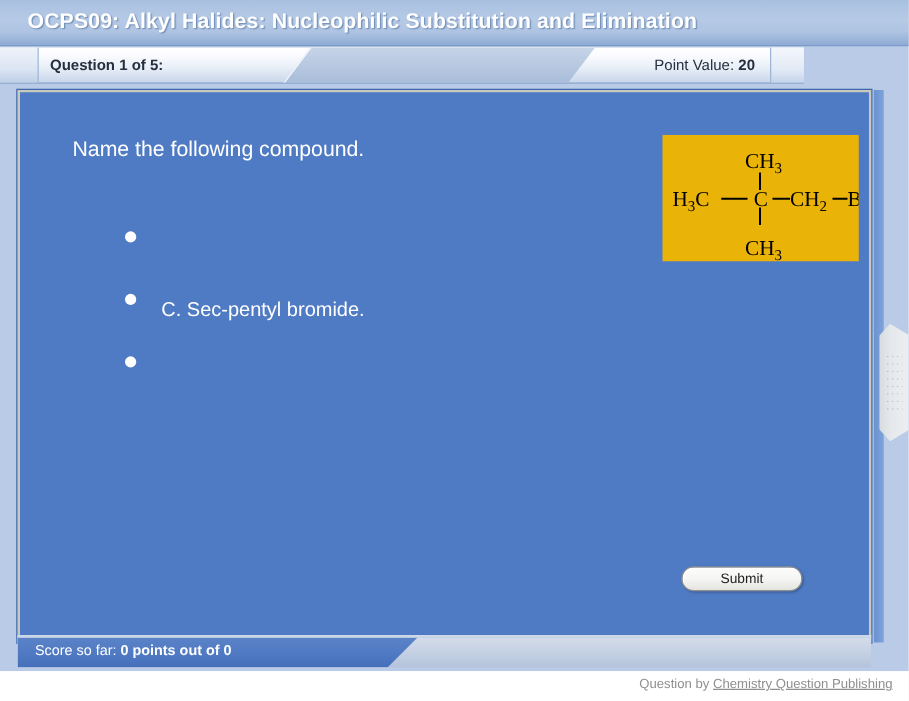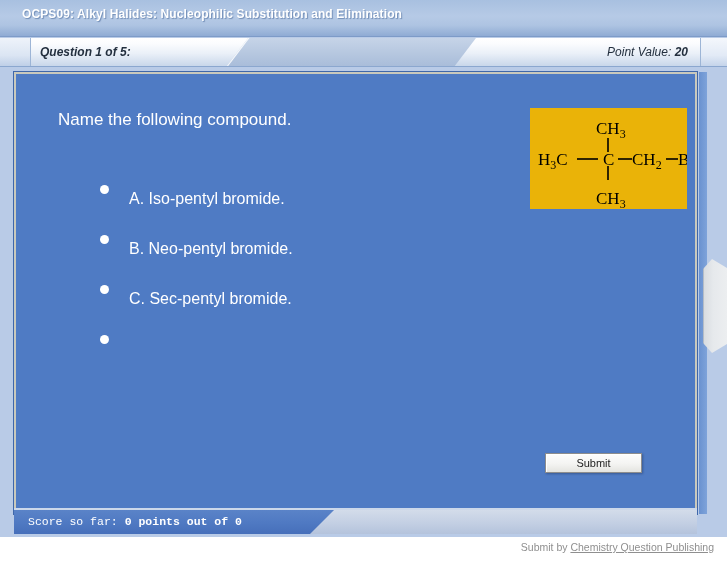--- a/index.html
+++ b/index.html
@@ -26,38 +26,37 @@
     position: absolute;
     left: 0; top: 0;
     width: 727px; height: 37px;
     background: linear-gradient(to bottom, #a8c0e0 0%, #b6cae6 45%, #aec4e2 70%, #8fabd4 100%);
     border-bottom: 1px solid #7d9bc8;
     box-sizing: border-box;
   }
   #title-text {
     position: absolute;
     left: 22px; top: 7px;
-    font-size: 12px;
+    font-size: 17px;
     font-weight: bold;
     color: #ffffff;
     text-shadow: 1px 1px 1px rgba(90,120,165,0.75);
     white-space: nowrap;
     letter-spacing: 0.1px;
   }
 
   
   #q-bar {
     position: absolute;
     left: 0; top: 38px;
-    width: 727px; height: 29px;
+    width: 643px; height: 29px;
     background: linear-gradient(to bottom, #ffffff 0%, #fbfcfe 20%, #eaf0f8 55%, #c9d7ea 100%);
     border-bottom: 1px solid #8ba7cf;
     box-sizing: border-box;
     overflow: hidden;
-    font-style: italic;
   }
   
   #q-seg-mid {
     position: absolute;
     left: 226px; top: 0;
     width: 250px; height: 29px;
     background: linear-gradient(to bottom, #c6d4e8 0%, #b7c8e0 50%, #a8bcd9 100%);
     clip-path: polygon(22px 0, 250px 0, 228px 29px, 0 29px);
   }
   #q-seg-mid-edge {
@@ -162,21 +161,21 @@
   }
   #structure-svg { display: block; }
 
   
   #submit-button {
     position: absolute;
     left: 529px; top: 379px;
     width: 97px; height: 20px;
     background: linear-gradient(to bottom, #fdfdfd 0%, #f4f4f2 55%, #e4e4e0 100%);
     border: 1px solid #8d8d8d;
-    border-radius: 0;
+    border-radius: 10px;
     box-shadow: inset 1px 1px 0 #ffffff, 1px 1px 2px rgba(30,50,90,0.45);
     font-size: 11px;
     color: #1d1d1d;
     text-align: center;
     line-height: 19px;
     cursor: pointer;
     box-sizing: border-box;
   }
 
   
@@ -201,21 +200,20 @@
     right: 0; height: 24px;
     background: linear-gradient(to bottom, #d3dcea 0%, #c3cfe3 55%, #b4c3dc 100%);
     clip-path: polygon(30px 0, 100% 0, 100% 24px, 6px 24px);
   }
   #score-text {
     position: absolute;
     left: 14px; top: 5px;
     font-size: 11.5px;
     color: #ffffff;
     white-space: nowrap;
-    font-family: Liberation Mono, monospace;
   }
   #score-value { font-weight: bold; }
 
   
   #grip-handle {
     position: absolute;
     left: 703px; top: 259px;
     width: 24px; height: 94px;
     background: linear-gradient(to right, #d8dce0 0%, #e6e9ec 40%, #eceef0 100%);
     clip-path: polygon(9px 0, 24px 9px, 24px 85px, 9px 94px, 0 84px, 0 10px);
@@ -285,27 +283,22 @@
 
   <div id="content-frame">
     <div id="content-inner">
 
       <div id="question-text">Name the following compound.</div>
 
       <div id="options">
 
         <div class="option">
           <span class="opt-bullet"></span>
-          <span class="opt-label">A. Iso-pentyl bromide.</span>
         </div>
 
-        <div class="option">
-          <span class="opt-bullet"></span>
-          <span class="opt-label">B. Neo-pentyl bromide.</span>
-        </div>
 
         <div class="option">
           <span class="opt-bullet"></span>
           <span class="opt-label">C. Sec-pentyl bromide.</span>
         </div>
 
         <div class="option">
           <span class="opt-bullet"></span>
         </div>
 
@@ -342,16 +335,16 @@
     <div id="score-text">
       <span>Score so far:</span>
       <span id="score-value">0 points out of 0</span>
     </div>
   </div>
 
 </div>
 
 <div id="footer">
   <div id="footer-inner">
-    <span>Submit by</span>
+    <span>Question by</span>
     <span id="footer-link">Chemistry Question Publishing</span>
   </div>
 </div>
 
 </body></html>

